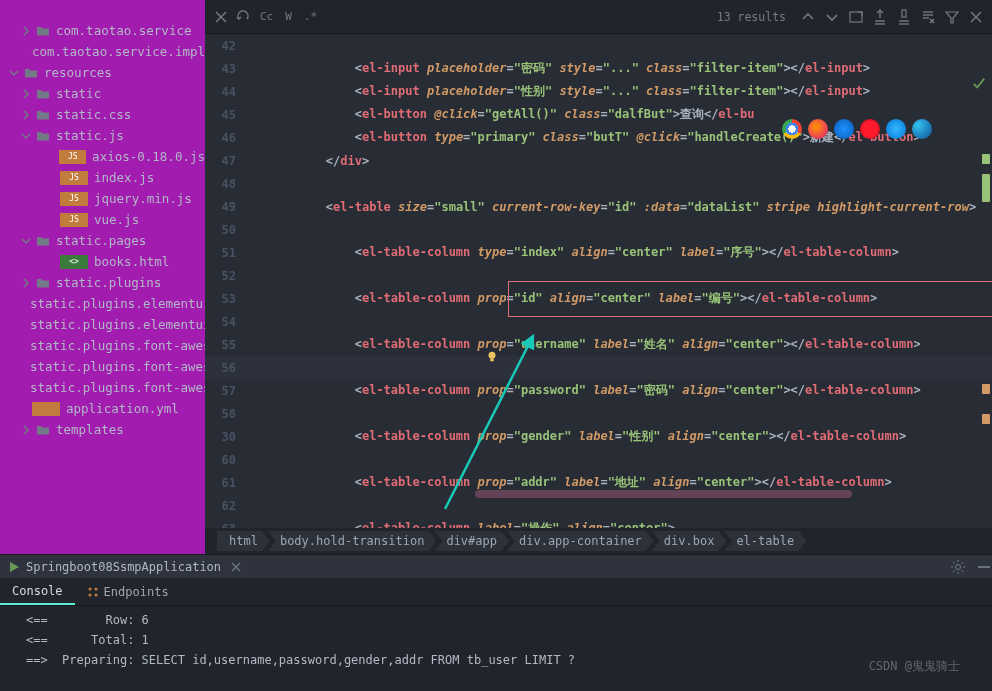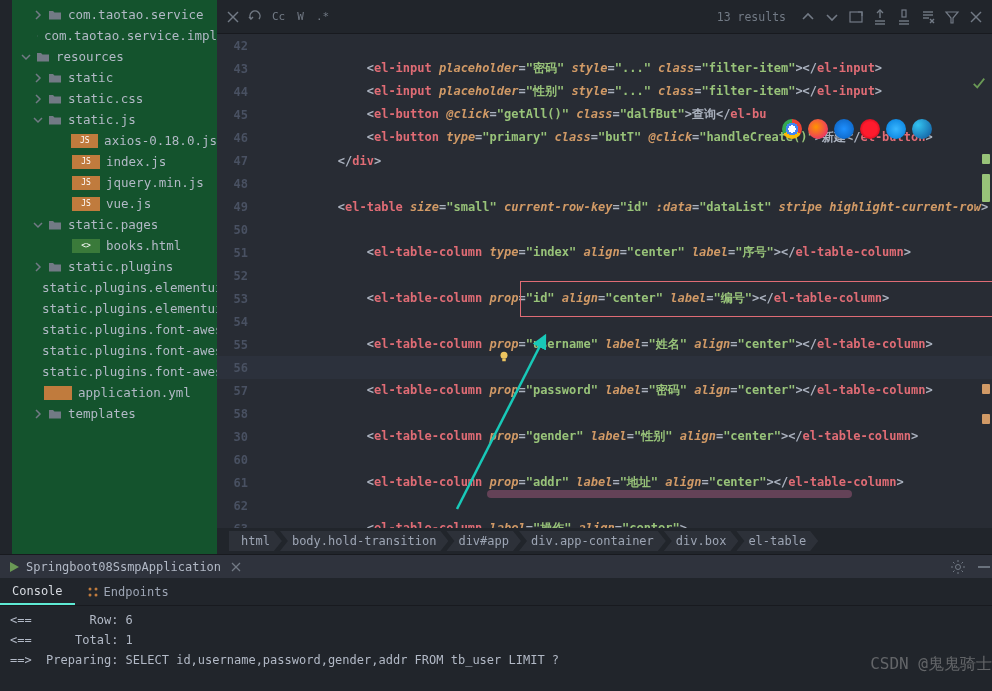--- a/index.html
+++ b/index.html
@@ -1,21 +1,21 @@
 <!DOCTYPE html>
 <html><head>
   <meta charset="utf-8">
   <style>
     * { margin: 0; padding: 0; box-sizing: border-box; font-family: 'Segoe UI', Consolas, monospace; font-size: 12px; }
     body { background: #21252b; color: #abb2bf; overflow: hidden; width: 992px; height: 691px; }
     
     .main-container { display: flex; height: 554px; }
     
     
-    .sidebar { width: 205px; background: #14532d; overflow-y: auto; padding-top: 4px; margin-left: 12px; }
+    .sidebar { width: 205px; background: #a21caf; overflow-y: auto; padding-top: 20px; }
     .tree-item { display: flex; align-items: center; padding: 3px 0; cursor: pointer; white-space: nowrap; }
     .tree-indent-0 { padding-left: 8px; }
     .tree-indent-1 { padding-left: 20px; }
     .tree-indent-3 { padding-left: 48px; }
     .chevron { width: 12px; height: 12px; margin-right: 4px; fill: #727a85; }
     .folder-icon { width: 14px; height: 14px; margin-right: 6px; fill: #727a85; }
     .bgicon { width: 28px; height: 14px; margin-right: 6px; background:#c07b3d; color:#fff; font-size:8px; display:inline-flex; align-items:center; justify-content:center; border-radius:0;}
     .tree-label { color: #b2b9c6; font-size: 12.5px; }
     
     
@@ -76,23 +76,23 @@
     .run-tab-bar { background: #2f333d; display: flex; align-items: center; padding: 0 0; height: 24px; border-top: 1px solid #181a1f; }
     .run-tab { display: flex; align-items: center; gap: 6px; padding: 3px 8px; color: #b2b9c6; font-size: 12.5px; }
     .run-tab .play-icon { width: 12px; height: 12px; fill: #6a9955; }
     .run-tab-actions { margin-left: auto; display: flex; gap: 10px; }
     
     .console-tabs { background: #21252b; display: flex; padding: 0; border-bottom: 1px solid #181a1f; height: 28px; }
     .console-tab { padding: 6px 12px; color: #9da5b4; font-size: 12px; cursor: pointer; display: flex; gap: 5px; align-items: center; }
     .console-tab.active { border-bottom: 2px solid #5eead4; color: #d7dae0; }
     
     .console-body { background: #21252b; padding: 4px 10px; font-family: Consolas, monospace; font-size: 12.5px; color: #b2b9c6; height: 85px; }
-    .console-line { white-space: pre; line-height: 20px; }
-    
-    .watermark { position: absolute; right: 0; bottom: 16px; color: rgba(180,180,180,0.45); font-size: 16px; pointer-events: none;}
+    .console-line { white-space: pre; line-height: 20px; margin-left: 16px; }
+    
+    .watermark { position: absolute; right: 32px; bottom: 16px; color: rgba(180,180,180,0.45); font-size: 12px; pointer-events: none;}
   </style>
 </head>
 <body>
 
 <div class="main-container">
 
   <div class="sidebar">
   <div class="tree-item tree-indent-1">
         <svg class="chevron" viewBox="0 0 12 12">
           <polyline points="4,2 8,6 4,10" stroke="#727a85" fill="none" stroke-width="1.5"></polyline>

